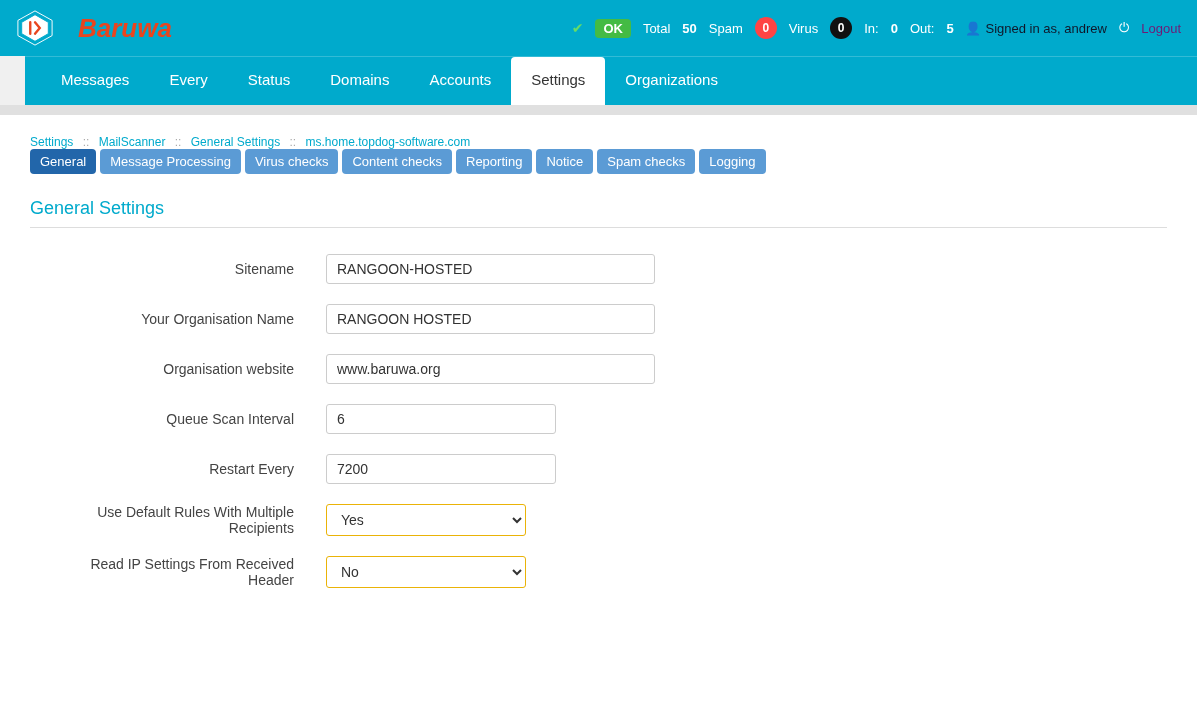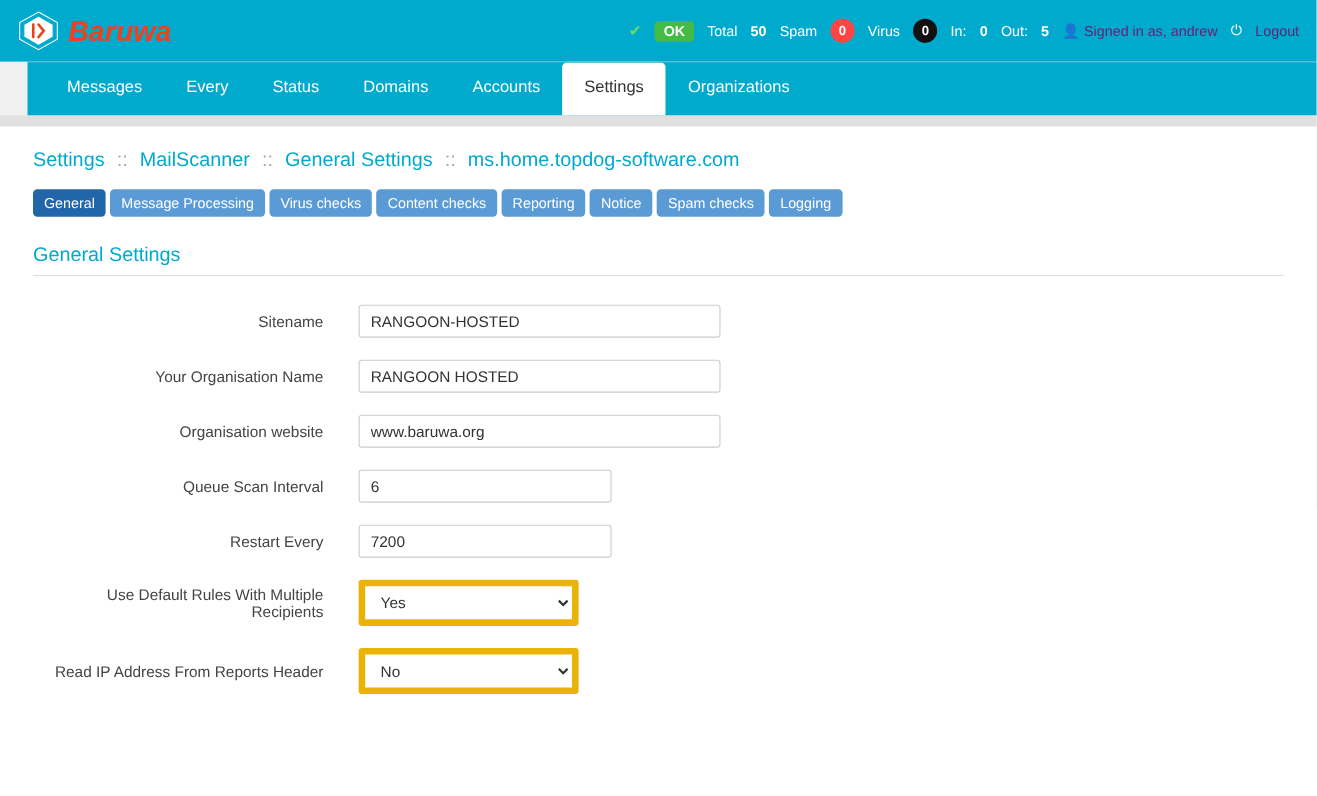--- a/index.html
+++ b/index.html
@@ -10,21 +10,21 @@
       background: #00aacc;
       display: flex;
       align-items: center;
       padding: 0 16px;
       height: 56px;
       justify-content: space-between;
     }
     .logo-area {
       display: flex;
       align-items: center;
-      gap: 8px;
+      gap: 24px;
       justify-content: center;
     }
     .logo-text {
       font-size: 26px;
       font-weight: bold;
       color: #e8451e;
       font-style: italic;
     }
     .logo-icon {
       width: 38px;
@@ -65,21 +65,21 @@
       border-radius: 50%;
       width: 22px;
       height: 22px;
       display: inline-flex;
       align-items: center;
       justify-content: center;
       font-weight: bold;
       font-size: 12px;
     }
     .check-icon { color: #66dd66; font-size: 14px; }
-    .signed-in { color: #701a75; font-size: 13px; }
+    .signed-in { color: #0f172a; font-size: 13px; }
     .logout-btn { color: #701a75; font-size: 13px; text-decoration: none; }
 
     
     .navbar {
       background: #00aacc;
       display: flex;
       align-items: stretch;
       padding: 0 16px;
       border-top: 1px solid rgba(255,255,255,0.2);
       margin-left: 25px;
@@ -104,22 +104,22 @@
     
     .content {
       background: #fff;
       min-height: calc(724px - 56px - 50px);
       padding: 20px 30px;
     }
 
     
     .breadcrumb {
       color: #00aacc;
-      font-size: 18px;
-      margin-bottom: 16px;
+      font-size: 12px;
+      margin-bottom: 0;
     }
     .breadcrumb span { color: #00aacc; }
     .breadcrumb .sep { color: #aaa; margin: 0 6px; }
 
     
     .tab-buttons {
       display: flex;
       gap: 4px;
       margin-bottom: 24px;
       flex-wrap: wrap;
@@ -165,21 +165,21 @@
     .form-input {
       border: 1px solid #ccc;
       border-radius: 3px;
       padding: 6px 10px;
       font-size: 14px;
       color: #333;
     }
     .form-input-wide { width: 329px; }
     .form-input-medium { width: 230px; }
     .form-select {
-      border: 6px solid #eab308;
+      border: 1px solid #eab308;
       border-radius: 3px;
       padding: 6px 10px;
       font-size: 14px;
       color: #333;
       background: #fff;
       cursor: pointer;
       width: 200px;
       appearance: auto;
     }
 
@@ -292,21 +292,21 @@
     <tr>
       <td>Use Default Rules With Multiple Recipients</td>
       <td>
         <select class="form-select">
           <option>Yes</option>
           <option>No</option>
         </select>
       </td>
     </tr>
     <tr>
-      <td>Read IP Address From Reports Header</td>
+      <td>Read IP Settings From Received Header</td>
       <td>
         <select class="form-select">
           <option>Yes</option>
           <option selected="">No</option>
         </select>
       </td>
     </tr>
   </tbody>
     </table>
 

